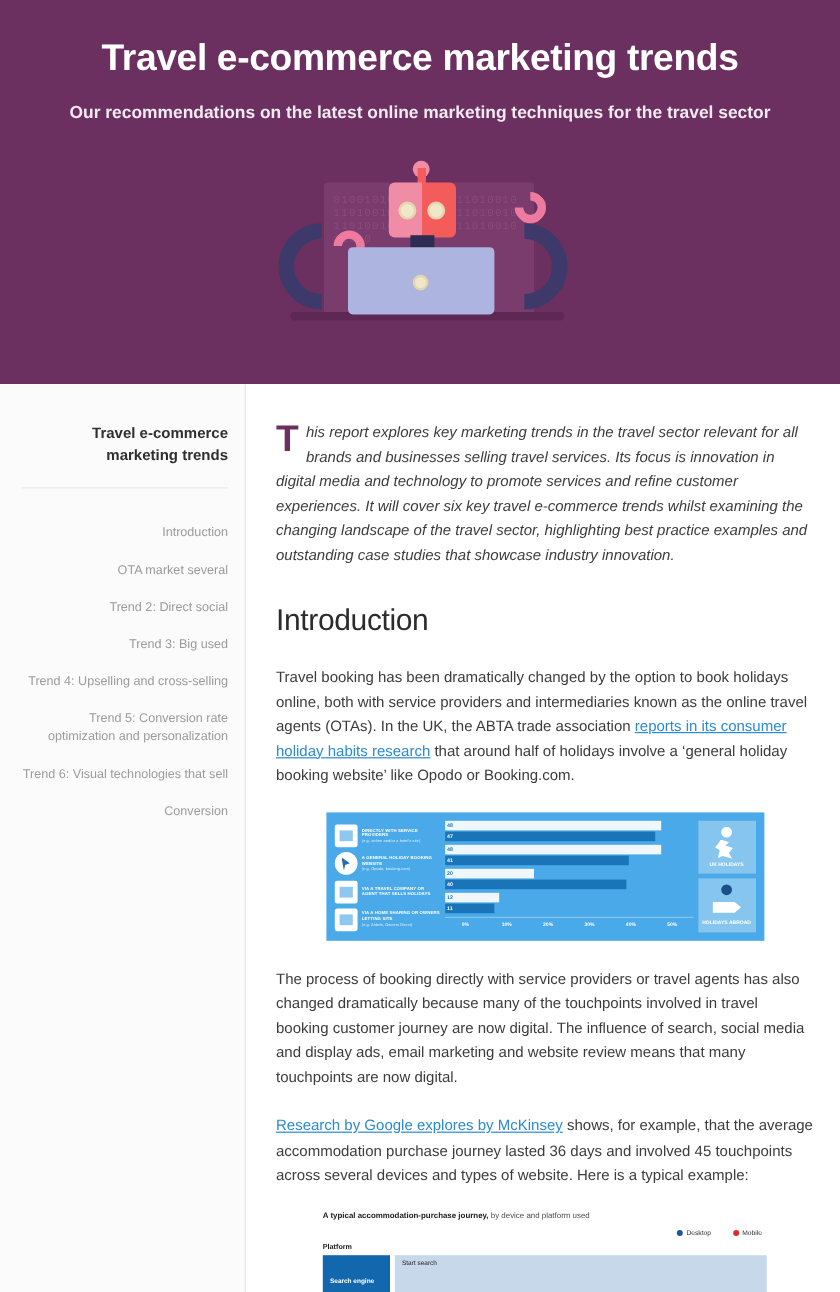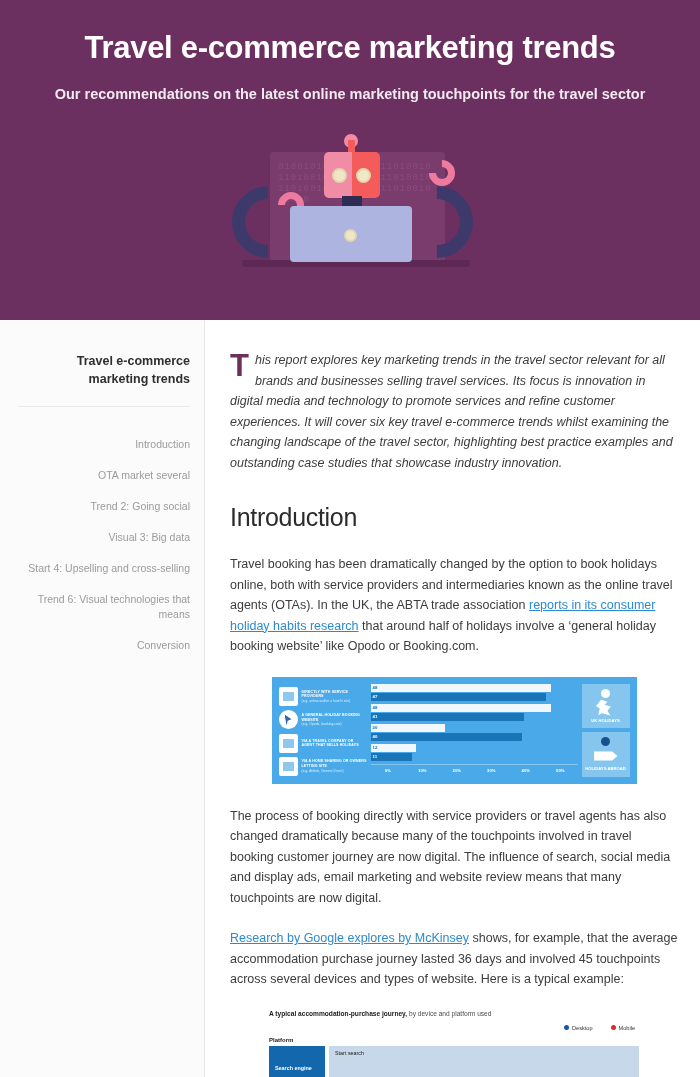--- a/index.html
+++ b/index.html
@@ -326,21 +326,21 @@
   .f2-tr.r1 { background: #c6d8ea; }
   .f2-ann {
     position: absolute; font-size: 5.4px; color: #1a1a1a; font-weight: normal;
   }
 </style>
 </head>
 <body>
 
 <div class="hero">
   <div class="hero-title">Travel e-commerce marketing trends</div>
-  <div class="hero-sub">Our recommendations on the latest online marketing touchpoints for the travel sector</div>
+  <div class="hero-sub">Our recommendations on the latest online marketing techniques for the travel sector</div>
 
   <div class="illus-wrap">
     <div class="il-screen"></div>
     <div class="il-binary">01001010110100101101001011010010110100101101001011010010110100101101001011010</div>
     <div class="il-base"></div>
     <div class="il-swirlL"></div>
     <div class="il-swirlR"></div>
     <div class="il-arcP1"></div>
     <div class="il-arcP2"></div>
     <div class="il-antball"></div>
@@ -355,24 +355,25 @@
   </div>
 </div>
 
 <div class="page">
 
   <div class="sidebar">
     <div class="side-title">Travel e-commerce marketing trends</div>
     <div class="toc">
       <div class="toc-item">Introduction</div>
       <div class="toc-item">OTA market several</div>
-      <div class="toc-item">Trend 2: Going social</div>
-      <div class="toc-item">Visual 3: Big data</div>
-      <div class="toc-item">Start 4: Upselling and cross-selling</div>
-      <div class="toc-item">Trend 6: Visual technologies that means</div>
+      <div class="toc-item">Trend 2: Direct social</div>
+      <div class="toc-item">Trend 3: Big used</div>
+      <div class="toc-item">Trend 4: Upselling and cross-selling</div>
+      <div class="toc-item">Trend 5: Conversion rate optimization and personalization</div>
+      <div class="toc-item">Trend 6: Visual technologies that sell</div>
       <div class="toc-item">Conversion</div>
     </div>
   </div>
 
   <div class="main">
 
     <div class="lede">
       <span class="dropcap">T</span><span>his report explores key marketing trends in the travel sector relevant for all brands and businesses selling travel services. Its focus is innovation in digital media and technology to promote services and refine customer experiences. It will cover six key travel e-commerce trends whilst examining the changing landscape of the travel sector, highlighting best practice examples and outstanding case studies that showcase industry innovation.</span>
     </div>
 

